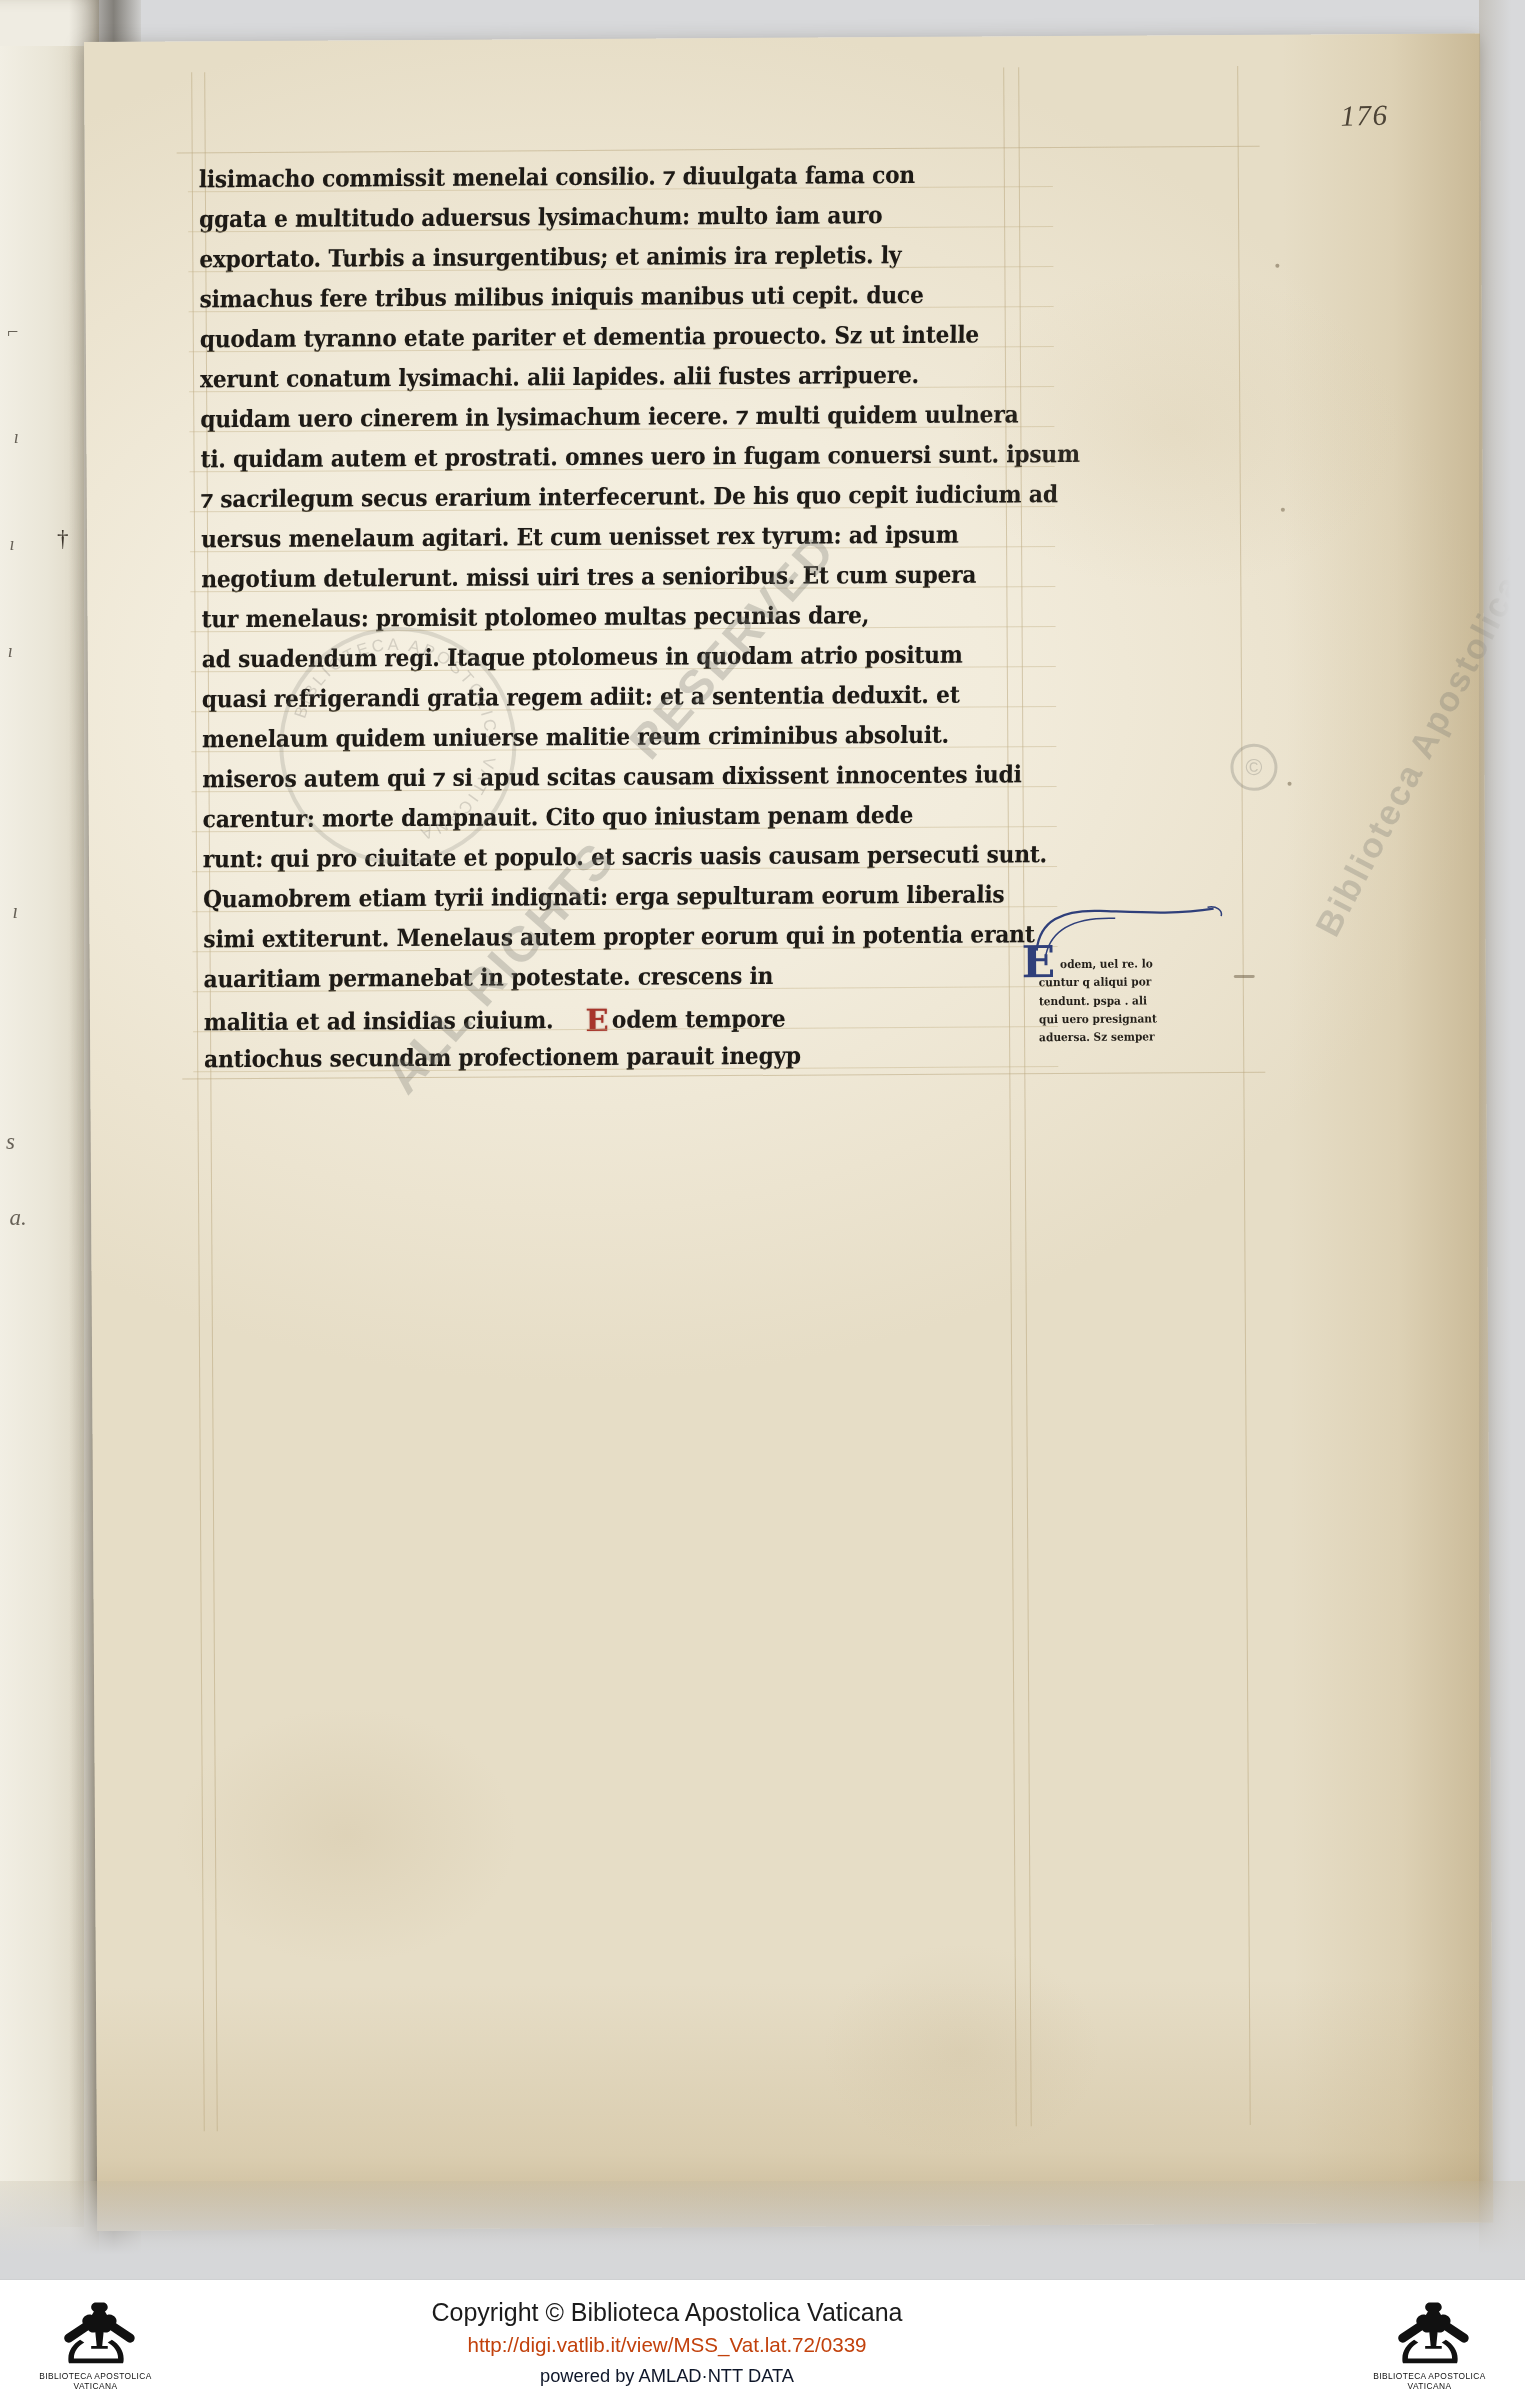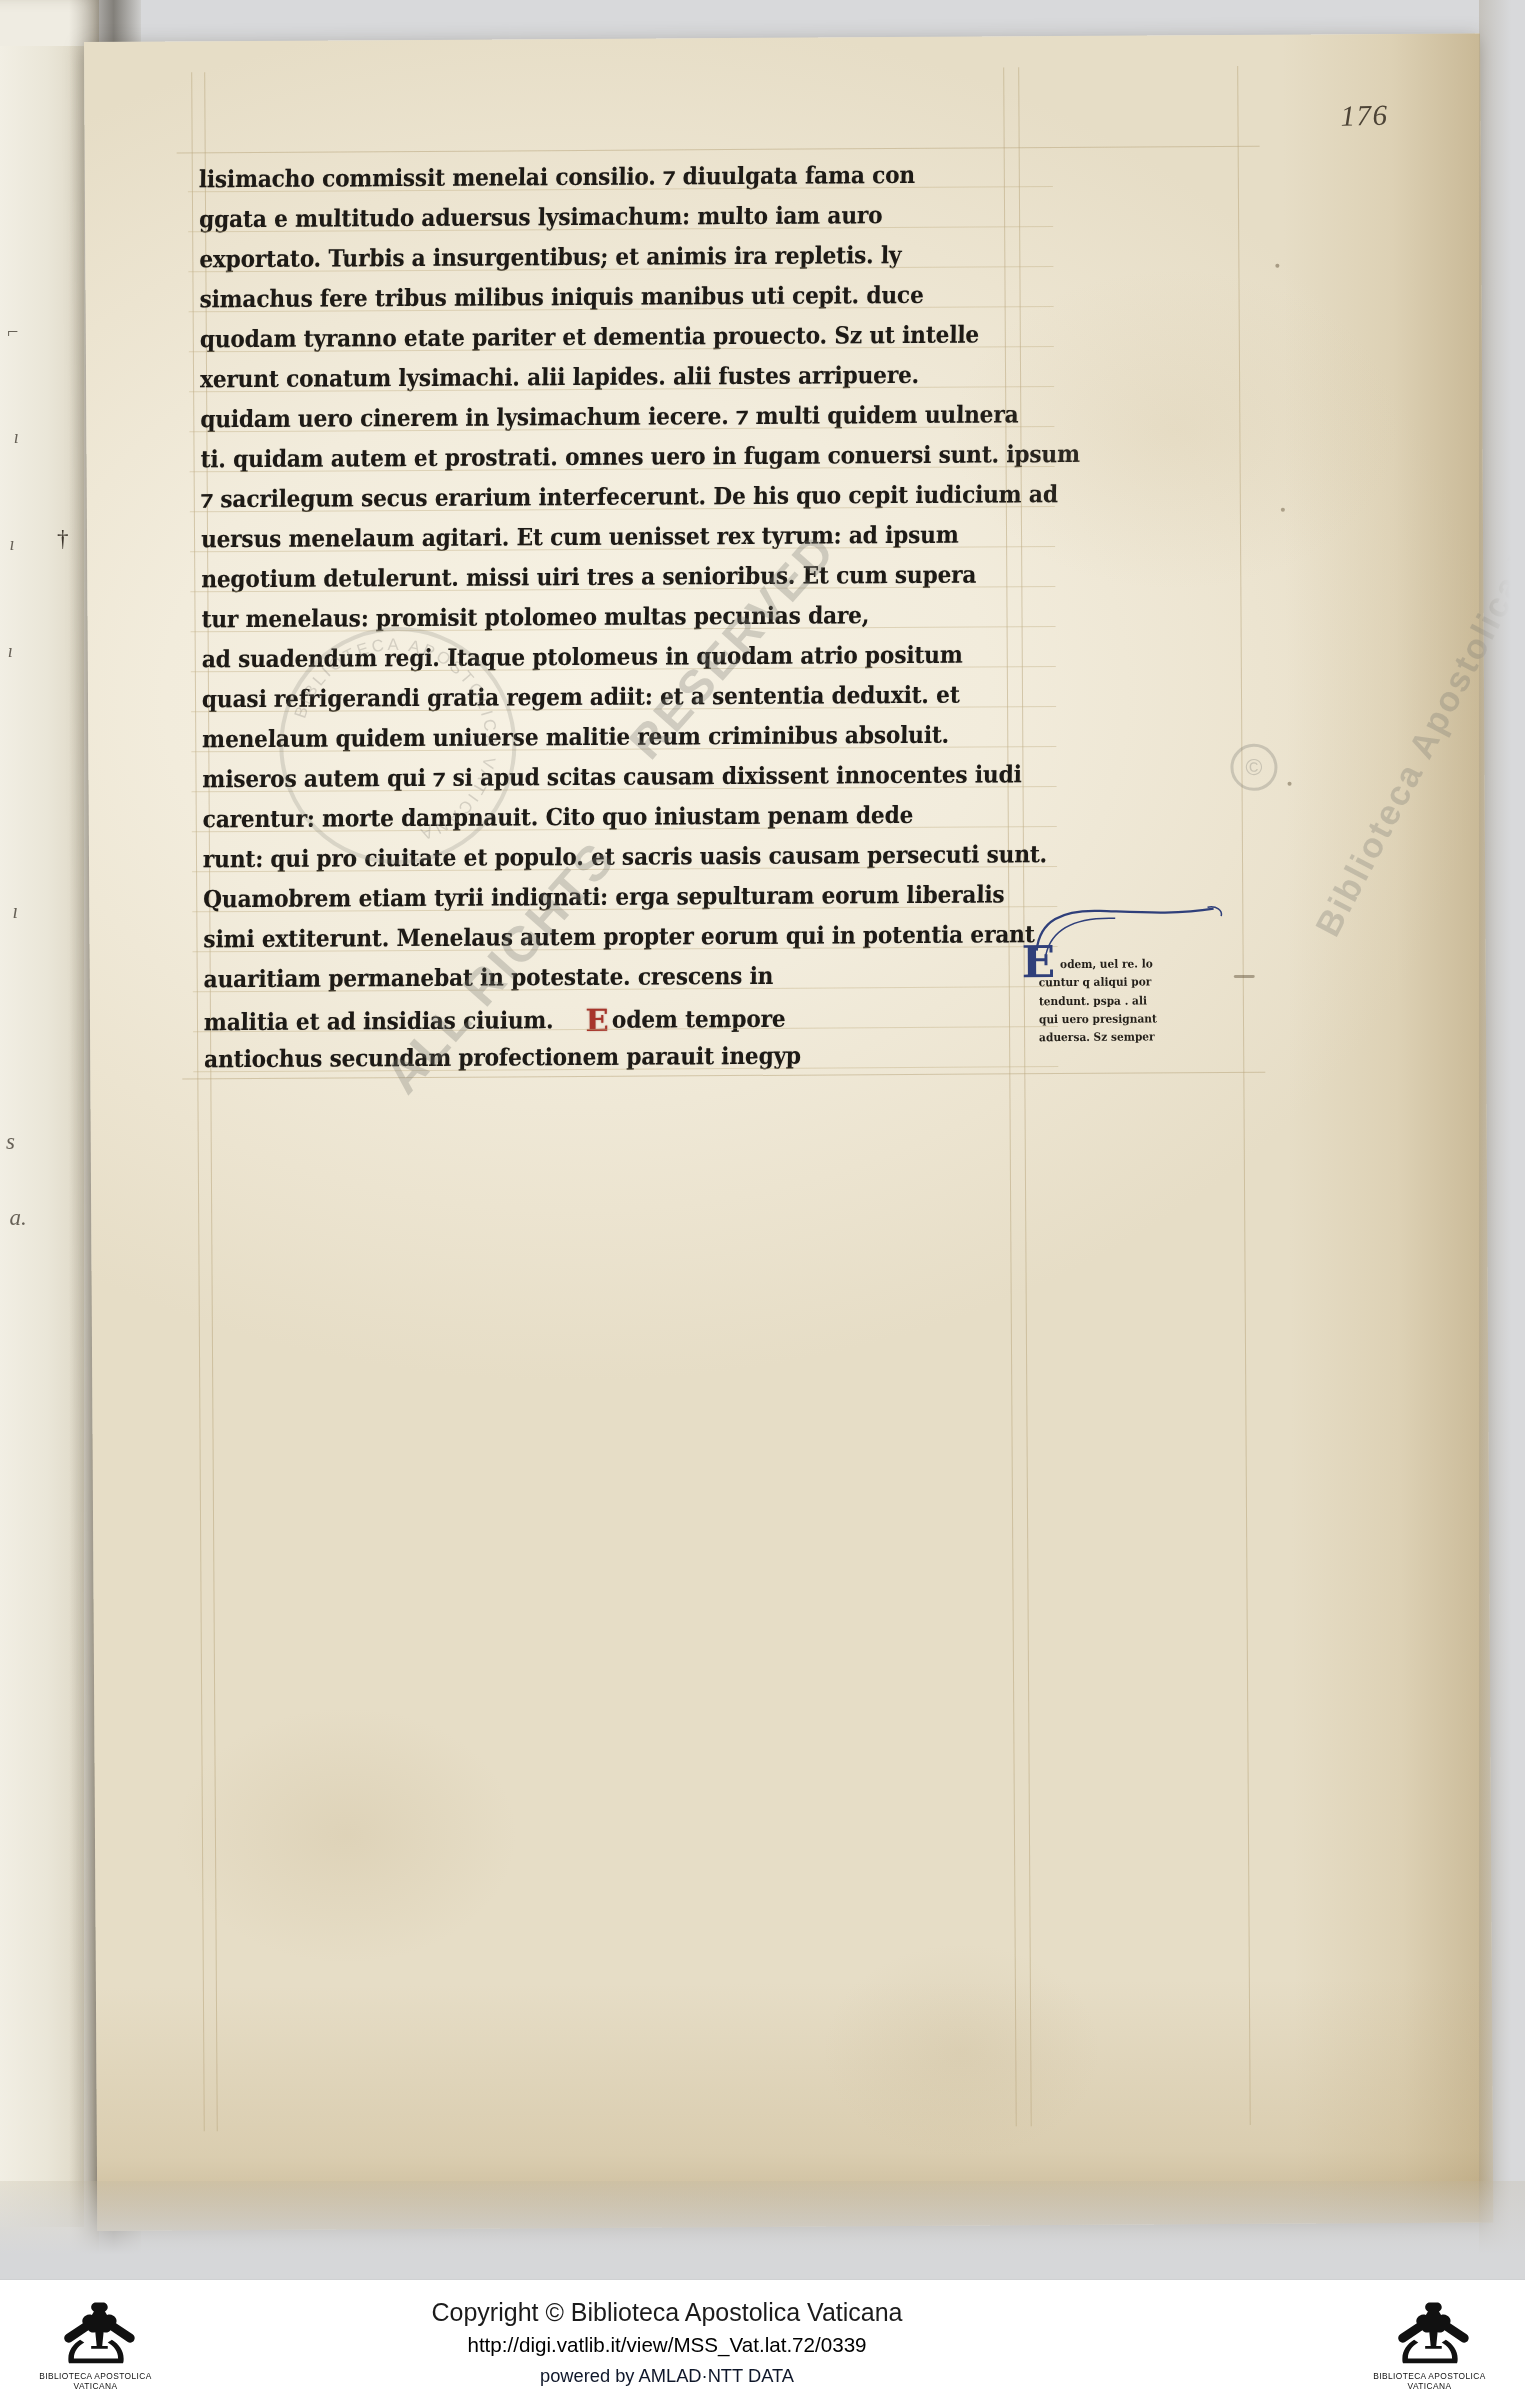--- a/index.html
+++ b/index.html
@@ -180,21 +180,21 @@
     position:absolute;left:0;top:2279px;width:1525px;height:122px;
     background:#ffffff;
     border-top:0.8px solid #cfd0d2;
   }
   .footer-center{
     position:absolute;left:0;top:0;width:1334px;height:122px;
     display:flex;flex-direction:column;align-items:center;justify-content:center;
     font-family:"Liberation Sans",sans-serif;color:#1b1b1b;
   }
   .f-copy{font-size:25px;margin-top:3.1px;}
-  .f-url{font-size:20.6px;margin-top:6.1px;color:#000000;}
+  .f-url{font-size:20.6px;margin-top:6.1px;color:#c2410c;}
   .f-powered{font-size:18.3px;margin-top:7.6px;color:#0f172a;}
 
   .emblem{
     position:absolute;top:17px;width:130px;height:92px;
   }
   .emblem.left{left:30.5px;}
   .emblem.right{right:30.5px;}
   .emblem-caption{
     position:absolute;left:0;bottom:-1.5px;width:130px;text-align:center;
     font-family:"Liberation Sans",sans-serif;font-size:8.4px;letter-spacing:0.4px;color:#111;

